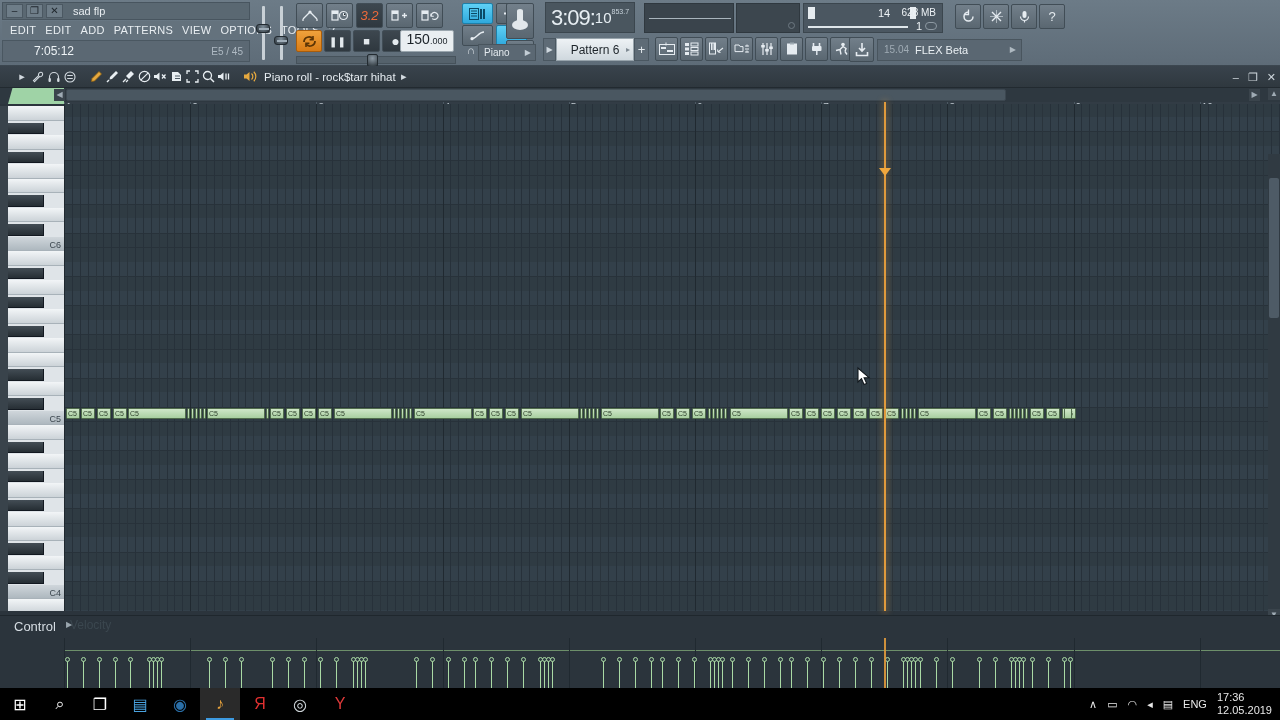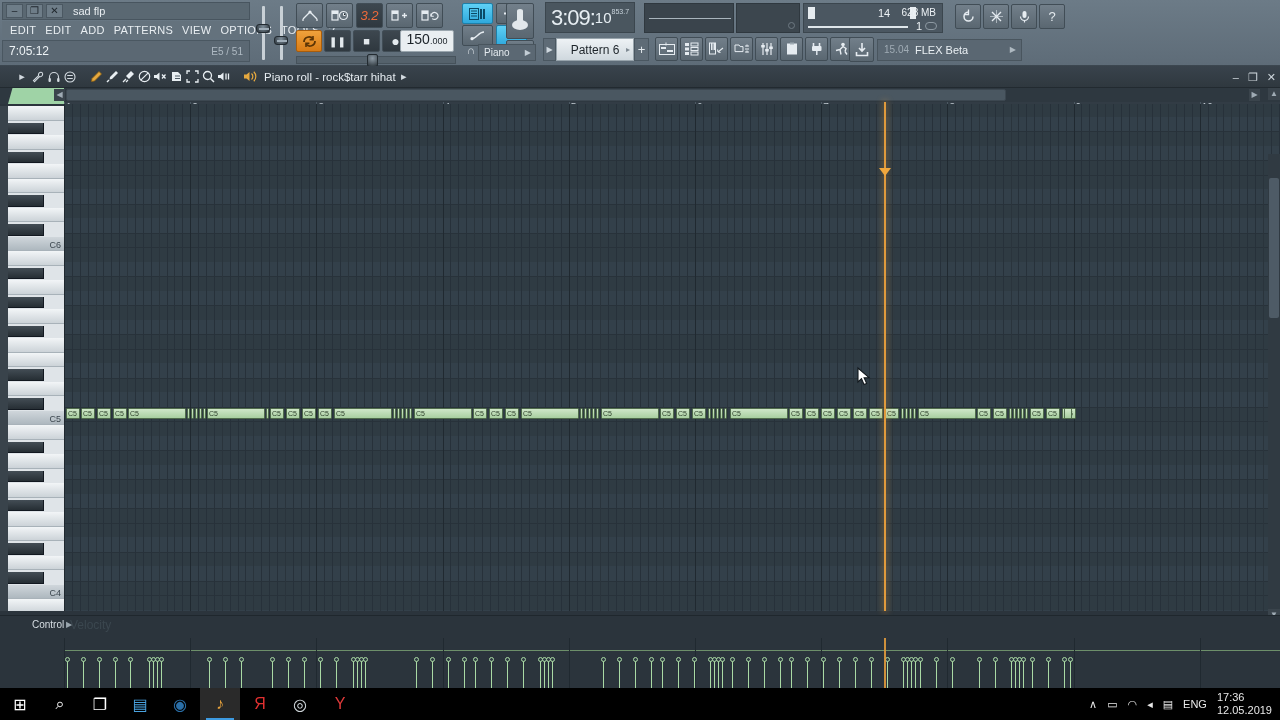--- a/index.html
+++ b/index.html
@@ -19,21 +19,21 @@
      color:#1f262c; font-size:10px; line-height:12px; text-align:center; }
   .wtitle { margin-left:10px; color:#e8edf1; font-size:11px; }
 
   .menubar { position:absolute; left:2px; top:21px; width:248px; height:17px; display:flex;
      align-items:center; gap:9px; padding-left:8px; background:#64727d;}
   .menubar span { color:#e9eef2; font-size:11px; letter-spacing:.3px; }
 
   .timedisp { position:absolute; left:2px; top:40px; width:248px; height:22px;
      background:#5b6873; border:1px solid #4a5761; display:flex; align-items:center;
      justify-content:space-between; padding:0 6px; }
-  .timedisp .l { color:#eef3f6; font-size:12px; }
+  .timedisp .l { color:#eef3f6; font-size:12px;margin-left:25px; }
   .timedisp .r { color:#aeb9c2; font-size:10px; }
 
   
   .faders { position:absolute; left:254px; top:2px; width:36px; height:60px; }
   .fader { position:absolute; top:4px; width:14px; height:54px; }
   .fader .track { position:absolute; left:6px; top:0; width:3px; height:54px;
      background:#c8d0d6; border-radius:1px; }
   .fader .knob { position:absolute; left:0; width:14px; height:9px; border-radius:3px;
      background:radial-gradient(circle at 50% 30%, #7e8d99, #2c353c); border:1px solid #222a30; }
   .fader .knob:after{content:"";position:absolute;left:2px;top:3px;width:10px;height:2px;background:#9fadb8;}
@@ -171,21 +171,21 @@
   .phmark { position:absolute; left:879px; top:102px; width:0; height:0;
      border-left:6px solid transparent; border-right:6px solid transparent; border-top:8px solid #f0a73e; }
 
   
   .cursor { position:absolute; left:855px; top:300px; width:20px; height:22px; }
 
   
   .ctrlpane { position:absolute; left:0; top:549px; width:1280px; height:139px; background:#2b343c;
      border-top:1px solid #1f272d; }
   .ctrlhdr { position:absolute; left:0; top:0; width:1280px; height:22px; }
-  .ctrlhdr .lbl { position:absolute; left:32px; top:3px; font-size:10px; color:#d6dde3; }
+  .ctrlhdr .lbl { position:absolute; left:14px; top:3px; font-size:13px; color:#d6dde3; }
   .ctrlhdr .ar  { position:absolute; left:66px; top:4px; font-size:8px; color:#9aa6ae; }
   .ctrlhdr .wm  { position:absolute; left:70px; top:2px; font-size:12px; color:#3b474f; }
   .velarea { position:absolute; left:64px; top:22px; width:1216px; height:117px; overflow:hidden;}
   .velline { position:absolute; left:0; top:12px; width:1216px; height:1px; background:#6d8f6a;}
   .vstem { position:absolute; bottom:0; width:1px; background:#a9d9a4; }
   .vhead { position:absolute; width:5px; height:5px; border-radius:50%; border:1px solid #a9d9a4;
      background:#2f3b43; }
   .vgline { position:absolute; top:0; width:1px; height:117px; background:#27313a;}
 
   
@@ -225,21 +225,21 @@
       <span>ADD</span>
       <span>PATTERNS</span>
       <span>VIEW</span>
       <span>OPTIONS</span>
       <span>TOOLS</span>
       <span>?</span>
     </div>
 
     <div class="timedisp">
       <div class="l">7:05:12</div>
-      <div class="r">E5 / 51</div>
+      <div class="r">E5 / 45</div>
     </div>
 
     <div class="faders">
       <div class="fader" id="fader1">
         <div class="track"></div>
         <div class="knob"></div>
       </div>
       <div class="fader" id="fader2">
         <div class="track"></div>
         <div class="knob"></div>

